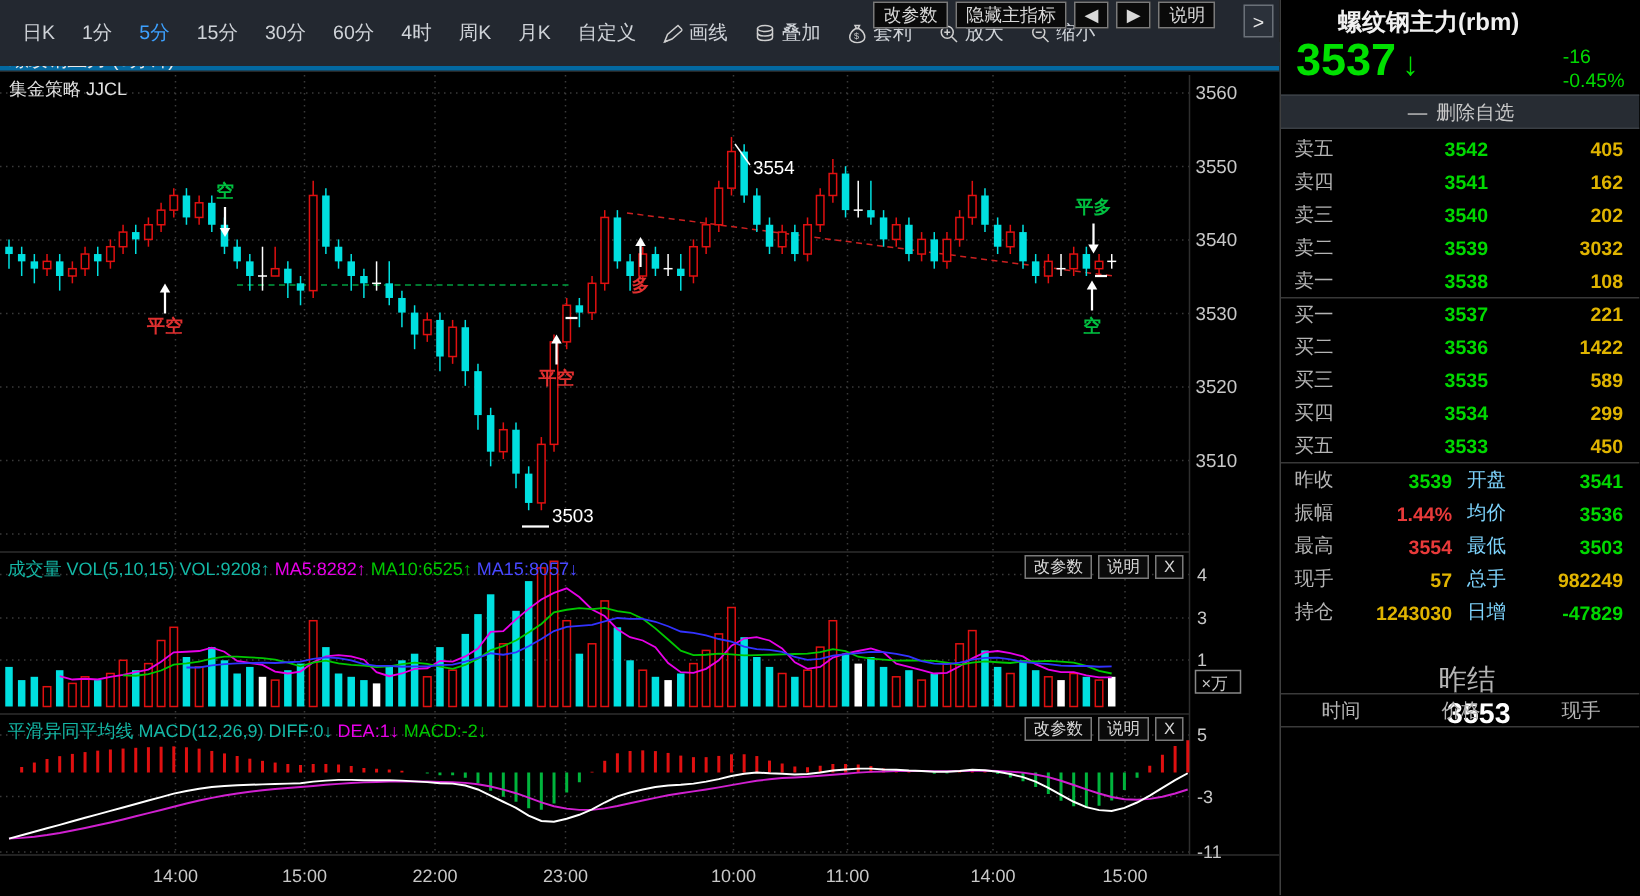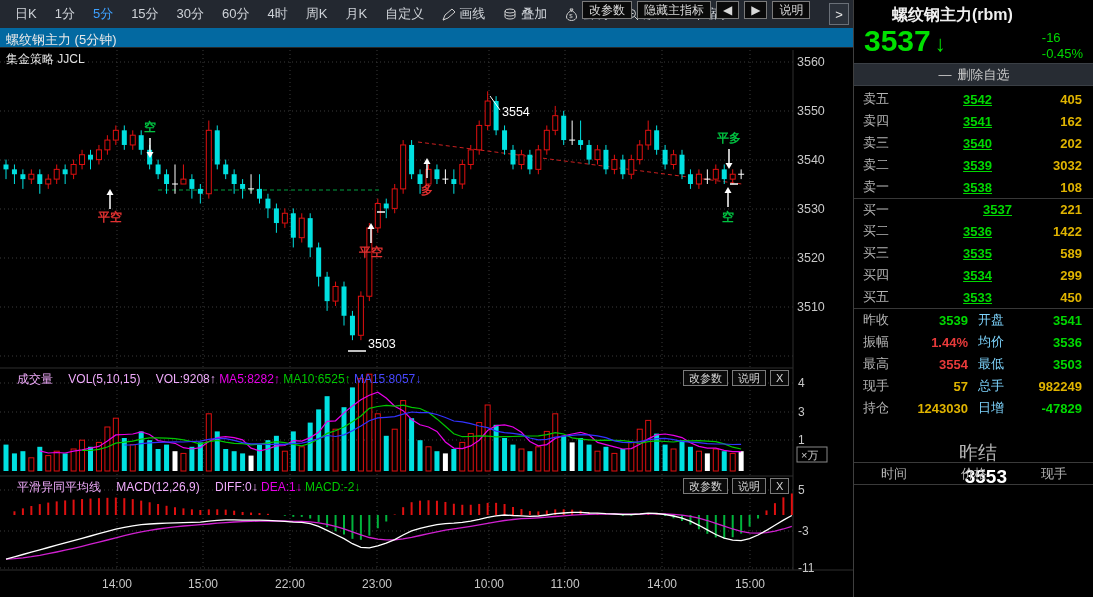--- a/index.html
+++ b/index.html
@@ -1,56 +1,56 @@
 <!DOCTYPE html>
 <html><head>
 <meta charset="utf-8">
 <style>
   html,body{margin:0;padding:0;background:#000;}
   *{box-sizing:border-box;font-family:"Liberation Sans","DejaVu Sans",sans-serif;}
   .app{position:relative;width:1093px;height:597px;background:#000;overflow:hidden;}
   
-  .toolbar{position:absolute;left:0;top:0;width:853px;height:28px;background:#232830;
+  .toolbar{position:absolute;left:0;top:0;width:853px;height:44px;background:#232830;
            display:flex;align-items:center;padding-left:6px;z-index:5;}
   .tb-item{color:#cfd3d8;font-size:13px;padding:0 9px;height:28px;display:flex;align-items:center;gap:4px;cursor:default;white-space:nowrap;}
   .tb-item.active{color:#3da1ff;}
   .tb-item svg{display:block;}
   .tb-expand{position:absolute;right:4px;top:3px;width:20px;height:22px;border:1px solid #6a7078;
              background:#2b313a;color:#e8e8e8;font-size:13px;display:flex;align-items:center;justify-content:center;}
   
   .chart-header{position:absolute;left:0;top:28px;width:853px;height:20px;background:#0369a1;
                 border-bottom:1px solid #262626;z-index:4;}
   .chart-title{position:absolute;left:6px;top:3px;color:#e8e8e8;font-size:13px;white-space:nowrap;}
   .hdr-btns{position:absolute;left:582px;top:1px;display:flex;gap:5px;z-index:6;}
   .ui-btn{border:1px solid #7a7a7a;background:#0a0a0a;color:#d8d8d8;font-size:12px;
           padding:1px 6px;line-height:14px;white-space:nowrap;}
   .strategy-label{position:absolute;left:6px;top:51px;color:#e0e0e0;font-size:12px;z-index:3;}
   .pane-btns{position:absolute;display:flex;gap:4px;z-index:6;}
   .pane-btns .ui-btn{font-size:11px;padding:0 5px;line-height:14px;}
   
   .vol-header{position:absolute;left:5px;top:371px;font-size:12px;z-index:3;white-space:nowrap;}
   .macd-header{position:absolute;left:5px;top:479px;font-size:12px;z-index:3;white-space:nowrap;}
-  .c-white{color:#f0abfc;margin-left:12px;} .c-mag{color:#e800e8;} .c-grn{color:#00c800;} .c-blu{color:#4848ff;}
+  .c-white{color:#14b8a6;} .c-mag{color:#e800e8;} .c-grn{color:#00c800;} .c-blu{color:#4848ff;}
   .c-green{color:#00d800;} .c-red{color:#e83a3a;} .c-yellow{color:#e0b400;}
   
   .right-panel{position:absolute;left:853px;top:0;width:240px;height:597px;background:#000;
                border-left:1px solid #3f3f3f;z-index:5;}
   .q-name{position:absolute;left:10px;top:5px;font-size:16px;font-weight:bold;color:#f0f0f0;white-space:nowrap;padding-left:28px;}
   .q-price{position:absolute;left:10px;top:24px;font-size:30px;font-weight:bold;color:#00e000;}
   .q-price .q-arrow{font-size:22px;margin-left:4px;}
   .q-chg{position:absolute;right:10px;top:30px;font-size:13px;color:#00d800;line-height:16px;text-align:left;}
   .remove-bar{position:absolute;left:0;top:63px;width:240px;height:23px;background:#272c33;
               border-top:1px solid #3a3f45;border-bottom:1px solid #3a3f45;color:#c8c8c8;font-size:13px;
               display:flex;align-items:center;justify-content:center;gap:6px;}
   .orderbook{position:absolute;left:0;top:88px;width:240px;}
   .ob-row{height:22px;display:flex;align-items:center;font-size:13px;}
   .ob-row .ob-label{width:58px;padding-left:9px;color:#b4b4b4;}
-  .ob-row .ob-price{width:80px;text-align:right;font-weight:bold;color:#00d800;text-decoration:underline;}
+  .ob-row .ob-price{width:80px;text-align:right;font-weight:bold;color:#00d800;}
   .ob-row .ob-vol{flex:1;text-align:right;padding-right:12px;font-weight:bold;color:#e0b400;}
-  .ob-divider{border-top:1px solid #383838;gap:20px;}
+  .ob-divider{border-top:1px solid #383838;}
   .stats{position:absolute;left:0;top:308px;width:240px;border-top:1px solid #383838;}
   .st-row{height:22px;display:flex;align-items:center;font-size:13px;}
   .st-row .st-l1{width:48px;padding-left:9px;color:#b4b4b4;}
   .st-row .st-v1{width:66px;text-align:right;font-weight:bold;}
   .st-row .st-l2{width:48px;padding-left:10px;color:#7dd3fc;}
   .st-row .st-v2{flex:1;text-align:right;padding-right:12px;font-weight:bold;}
   .settle-row{position:absolute;left:0;top:440px;width:240px;height:22px;display:flex;align-items:center;font-size:19px;flex-direction:column;}
   .settle-row .st-l1{width:48px;padding-left:9px;color:#b4b4b4;}
   .settle-row .st-v1{width:66px;text-align:right;font-weight:bold;color:#ffffff;}
   .tape-head{position:absolute;left:0;top:462px;width:240px;height:23px;display:flex;align-items:center;

